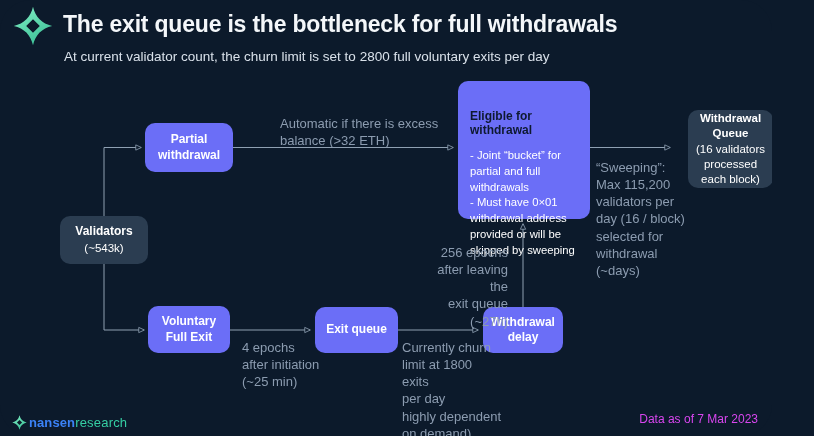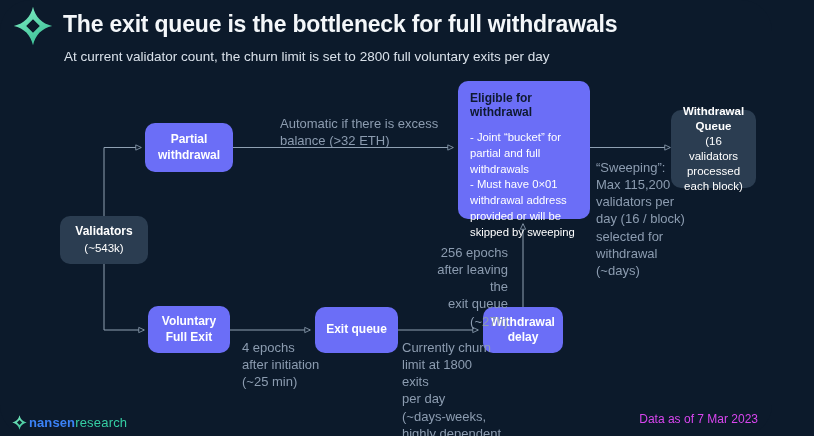--- a/index.html
+++ b/index.html
@@ -26,27 +26,27 @@
   }
   .node.purple{background:#6B6EF7;}
   .node.slate{background:#2B3D51;}
   .node .lbl{font-size:12px;font-weight:700;line-height:1.28;}
   .node .sub{font-size:11.5px;font-weight:400;line-height:1.3;margin-top:2px;}
   .node-validators{left:60px;top:216px;width:88px;height:48px;}
   .node-partial{left:145px;top:123px;width:88px;height:49px;}
   .node-voluntary{left:148px;top:306px;width:82px;height:47px;}
   .node-exitqueue{left:315px;top:307px;width:83px;height:46px;}
   .node-wdelay{left:483px;top:307px;width:80px;height:46px;}
-  .node-wqueue{left:671px;top:110px;width:85px;height:78px;padding:6px 12px;}
+  .node-wqueue{left:688px;top:110px;width:85px;height:78px;padding:6px 4px;}
   .node-wqueue .lbl{font-size:11.5px;}
   .node-wqueue .sub{font-size:11.5px;margin-top:1px;}
   .node-eligible{
     left:458px;top:81px;width:132px;height:138px;
     align-items:flex-start;justify-content:flex-start;text-align:left;
-    padding:10px 12px;background:#7073F8;
+    padding:28px 12px;background:#7073F8;
   }
   .node-eligible .etitle{font-size:12px;font-weight:700;color:#0E1930;margin-bottom:11px;}
   .node-eligible .ebody{font-size:11.3px;font-weight:400;color:#FFFFFF;line-height:1.4;}
   .ann{
     position:absolute;font-size:13px;color:#8C9CB0;line-height:1.32;font-weight:400;
   }
   .ann.right{text-align:right;}
   .arrows{position:absolute;left:0;top:0;width:814px;height:436px;pointer-events:none;}
   .footer-brand{position:absolute;left:12px;top:415px;display:flex;align-items:center;}
   .footer-brand .flogo{width:15px;height:15px;margin-right:2px;}
@@ -131,21 +131,20 @@
   <div class="ann" style="left:242px;top:339px;width:90px;">
     <div>4 epochs</div>
     <div>after initiation</div>
     <div>(~25 min)</div>
   </div>
 
   <div class="ann" style="left:402px;top:339px;width:100px;">
     <div>Currently churn</div>
     <div>limit at 1800 exits</div>
     <div>per day</div>
-    <div>(~days-weeks,</div>
     <div>highly dependent</div>
     <div>on demand)</div>
   </div>
 
   <div class="ann right" style="left:418px;top:244px;width:90px;">
     <div>256 epochs</div>
     <div>after leaving the</div>
     <div>exit queue</div>
     <div>(~27h)</div>
   </div>

